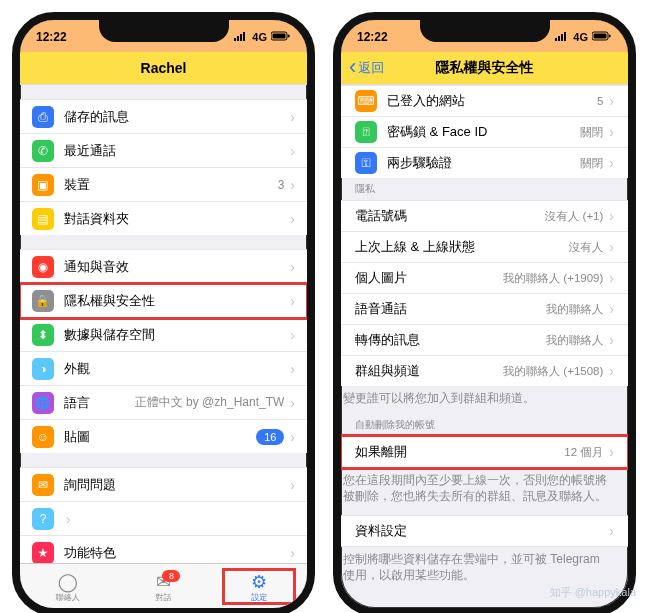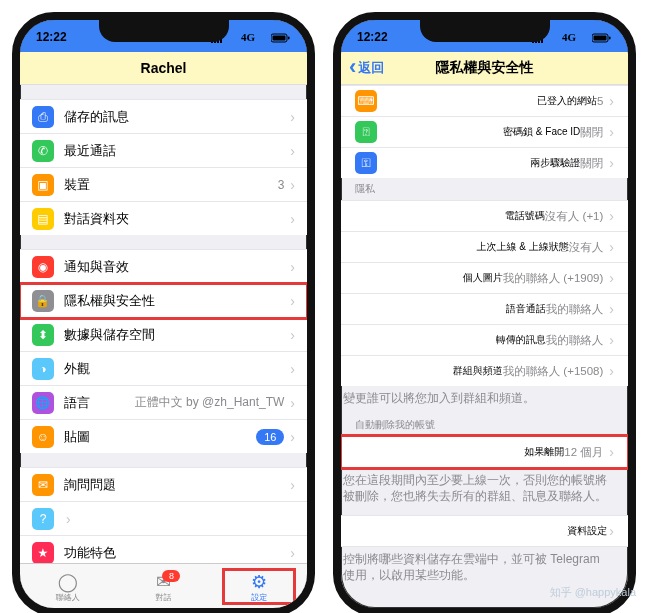--- a/index.html
+++ b/index.html
@@ -33,46 +33,46 @@
     left: 50%;
     transform: translateX(-50%);
     width: 130px;
     height: 22px;
     background: #111;
     border-radius: 0 0 16px 16px;
     z-index: 10;
   }
   .statusbar {
     height: 30px;
-    background: #3b82f6;
+    background: #fdba74;
     display: flex;
     align-items: center;
     justify-content: space-between;
     padding: 2px 16px 0 16px;
     font-size: 12px;
     font-weight: 600;
   }
-  .statusbar .right { display:flex; gap:16px; align-items:flex-end; font-size:11px;font-family:Liberation Serif, serif;}
+  .statusbar .right { display:flex; gap:4px; align-items:flex-start; font-size:11px;}
   .statusbar .right svg { display:block; }
   .titlebar {
     height: 32px;
-    background: #fef9c3;
+    background: #fde047;
     border-bottom: 1px solid #ddd;
     display: flex;
     align-items: center;
     justify-content: center;
     position: relative;
     font-size: 14px;
     font-weight: 600;
   }
   .titlebar .back {
     position: absolute;
     left: 8px;
     color: #3478f6;
-    font-weight: 700;
+    font-weight: 400;
     font-size: 13px;
     display:flex;
     align-items:center;
     gap:2px;
   }
   .titlebar .back::before { content:"‹"; font-size:22px; line-height:0; position:relative; top:-1px;}
   .screen {
     height: calc(100% - 30px - 32px);
     overflow: hidden;
   }
@@ -184,21 +184,21 @@
     display:flex; align-items:center; justify-content:center;
   }
   .watermark {
     position:absolute;
     bottom:13px;
     right:12px;
     font-size:11px;
     color:#bfcdda;
   }
   .right-rows .row { height: 30px; padding: 0 14px;}
-  .right-rows .row .label { font-size: 10px; text-align: right; }
+  .right-rows .row .label { font-size: 13px; }
   .right-rows .row .detail { font-size: 11.5px; }
 </style>
 </head>
 <body>
 
 <div class="wrap">
 
   <div class="phone left">
     <div class="notch"></div>
     <div class="statusbar">

